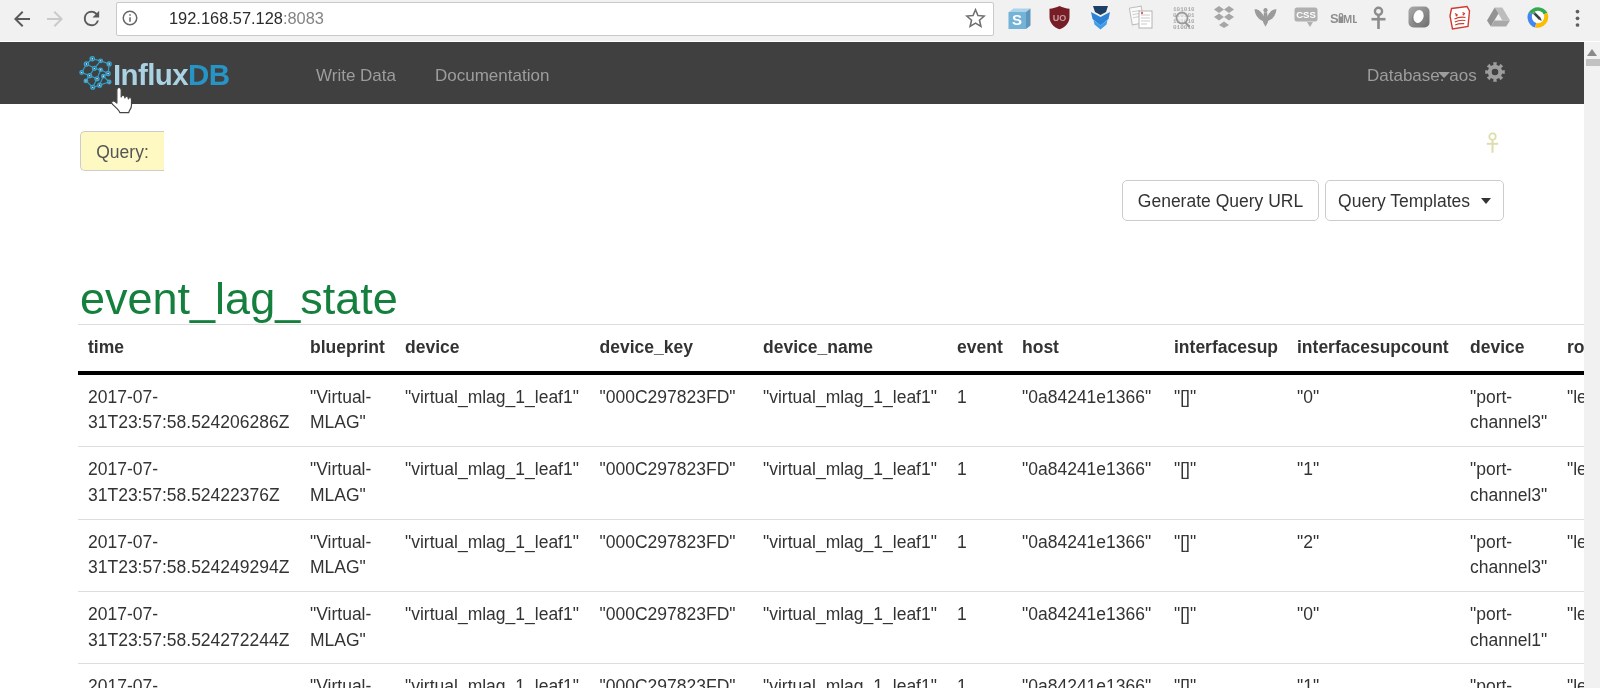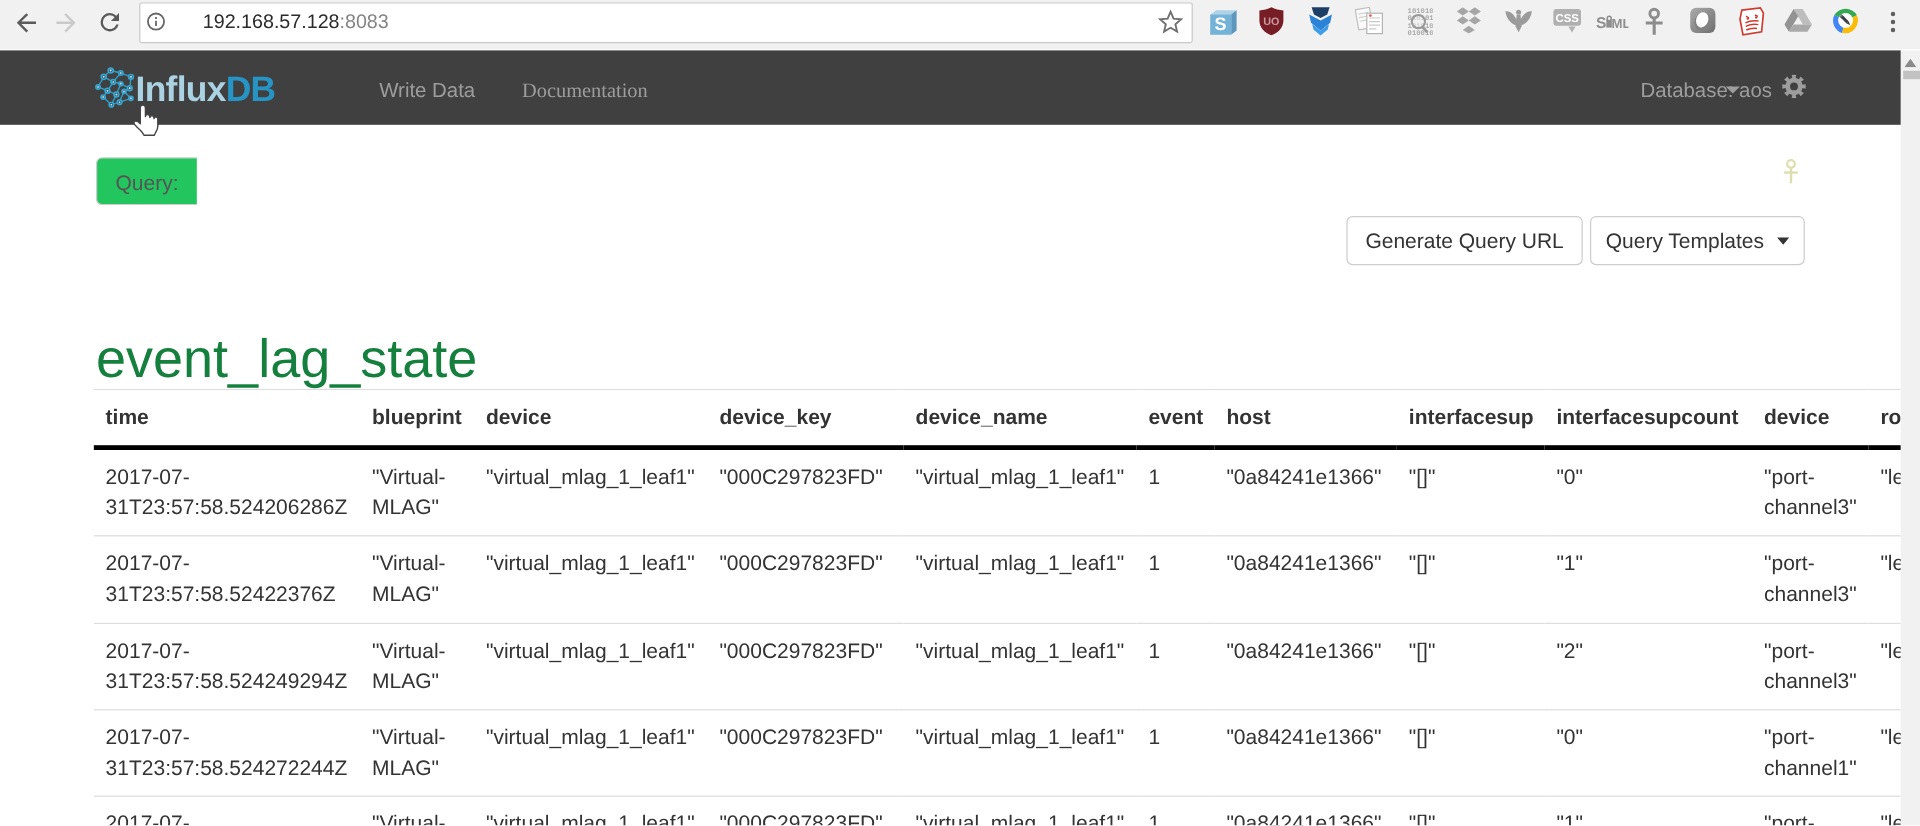--- a/index.html
+++ b/index.html
@@ -14,21 +14,21 @@
 #urltext { position:absolute; left:148px; top:3px; height:30px; line-height:30px; font-size:16.4px; color:#2b2b2b;margin-left:21px; }
 #urltext .dim { color:#848484; }
 
 
 #navbar { position:absolute; left:0; top:42px; width:1584px; height:62px; background:#404040; filter:opacity(1); }
 .navlink { position:absolute; top:0; height:62px; line-height:68px; font-size:17px; color:#9d9d9d;margin-left:47px; }
 #brandtext { position:absolute; left:113px; top:0; height:62px; line-height:65px; font-size:29.5px; font-weight:bold; letter-spacing:-0.6px; color:#abd2e2; }
 #brandtext b { color:#2695c5; }
 
 
-#qaddon { position:absolute; left:80px; top:131px; width:84px; height:40px; background:#22c55e; border:1px solid #ccc; border-right:none; border-radius:5px 0 0 5px; font-size:17.5px; color:#555; text-align:center; line-height:40px; }
+#qaddon { position:absolute; left:80px; top:131px; width:84px; height:40px; background:#fef9c3; border:1px solid #ccc; border-right:none; border-radius:5px 0 0 5px; font-size:17.5px; color:#555; text-align:center; line-height:40px; }
 #qinput { position:absolute; left:163px; top:131px; width:1341px; height:40px; background:#fff; border:1.5px solid #66afe9; border-radius:0 5px 5px 0; box-shadow:0 0 9px rgba(102,175,233,0.62); font-size:17.5px; color:#555; line-height:41px; padding-left:16px; }
 .btn { position:absolute; top:180px; height:41px; background:#fff; border:1px solid #ccc; border-radius:5px; font-size:17.5px; color:#333; text-align:center; line-height:40px; }
 #btn1 { left:1122px; width:197px; }
 #btn2 { left:1325px; width:179px; }
 .caret { display:inline-block; width:0; height:0; border-left:5.5px solid transparent; border-right:5.5px solid transparent; border-top:6px solid #333; vertical-align:middle; margin-left:6px; margin-top:-2px; }
 h1 { position:absolute; left:80px; top:275.5px; font-size:45px; font-weight:normal; color:#15803d; line-height:45px; letter-spacing:0; }
 
 
 #tablewrap { position:absolute; left:78px; top:324px; width:1506px; height:364px; overflow:hidden; }
 table { border-collapse:collapse; table-layout:fixed; width:1680px; font-size:17.5px; color:#333; }
@@ -221,21 +221,21 @@
           <circle cx="24" cy="21" r="0.8"></circle>
           <circle cx="28.5" cy="18.5" r="0.9"></circle>
           <circle cx="7.5" cy="25.5" r="0.8"></circle>
           <circle cx="14" cy="31.5" r="0.8"></circle>
           <circle cx="20.5" cy="29.5" r="0.8"></circle>
           <circle cx="29.5" cy="26.5" r="0.8"></circle>
     </g>
   </svg>
   <div id="brandtext">Influx<b>DB</b></div>
   <div class="navlink" style="left:269px;">Write Data</div>
-  <div class="navlink" style="left:388px;font-family:Liberation Serif, serif;">Documentation</div>
+  <div class="navlink" style="left:388px;">Documentation</div>
   <div class="navlink" style="left:1320px;">Database: aos</div>
   <div class="abs" style="left:1438px;top:29.5px;width:0;height:0;border-left:6px solid transparent;border-right:6px solid transparent;border-top:6.5px solid #9d9d9d;"></div>
   <svg class="abs" style="left:1485px;top:20px" width="20" height="20" viewBox="0 0 20 20">
         <path fill="#9d9d9d" fill-rule="evenodd" d="M8.61 2.83 L8.11 0.28 L11.89 0.28 L11.39 2.83 L14.08 3.95 L15.54 1.79 L18.21 4.46 L16.05 5.92 L17.17 8.61 L19.72 8.11 L19.72 11.89 L17.17 11.39 L16.05 14.08 L18.21 15.54 L15.54 18.21 L14.08 16.05 L11.39 17.17 L11.89 19.72 L8.11 19.72 L8.61 17.17 L5.92 16.05 L4.46 18.21 L1.79 15.54 L3.95 14.08 L2.83 11.39 L0.28 11.89 L0.28 8.11 L2.83 8.61 L3.95 5.92 L1.79 4.46 L4.46 1.79 L5.92 3.95 Z M13.30 10.00 A3.3 3.3 0 1 0 6.70 10.00 A3.3 3.3 0 1 0 13.30 10.00 Z"></path>
       </svg>
 </div>
 
 <div id="qaddon">Query:</div>
 <svg class="abs" style="left:1485px;top:132px" width="15" height="22" viewBox="0 0 15 22">
   <g fill="none" stroke="#d8d8a0" opacity="0.85">

